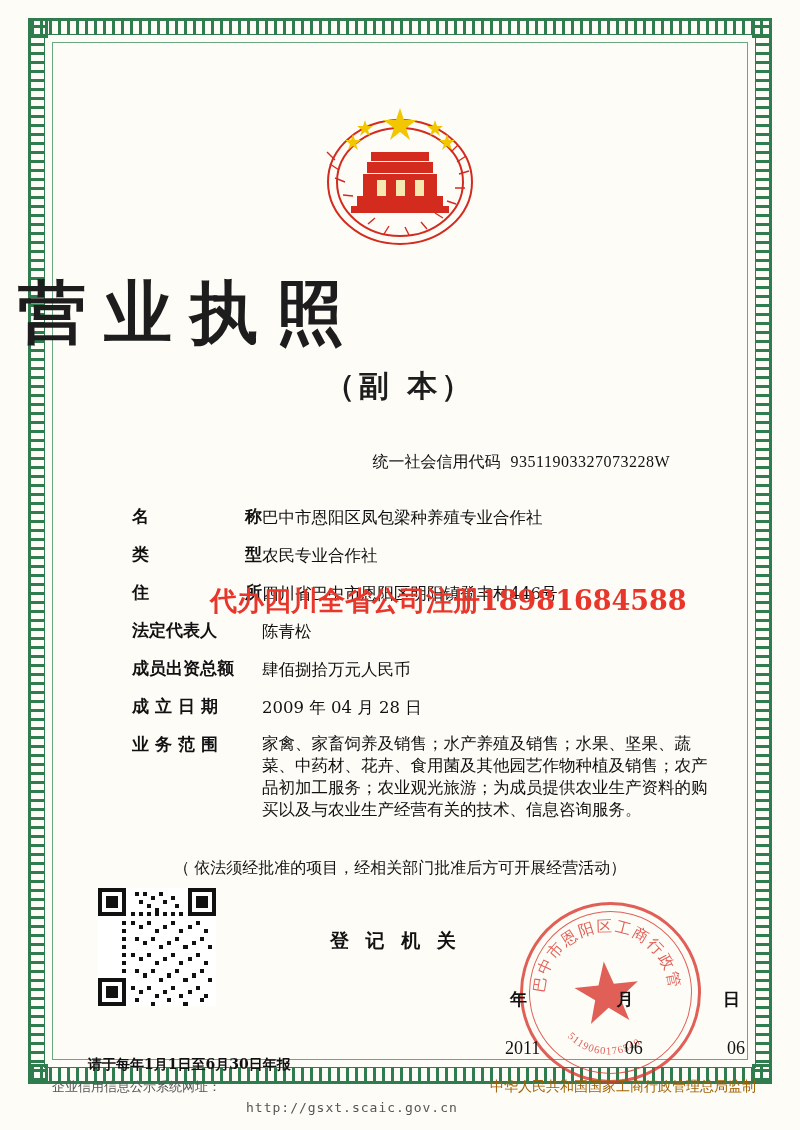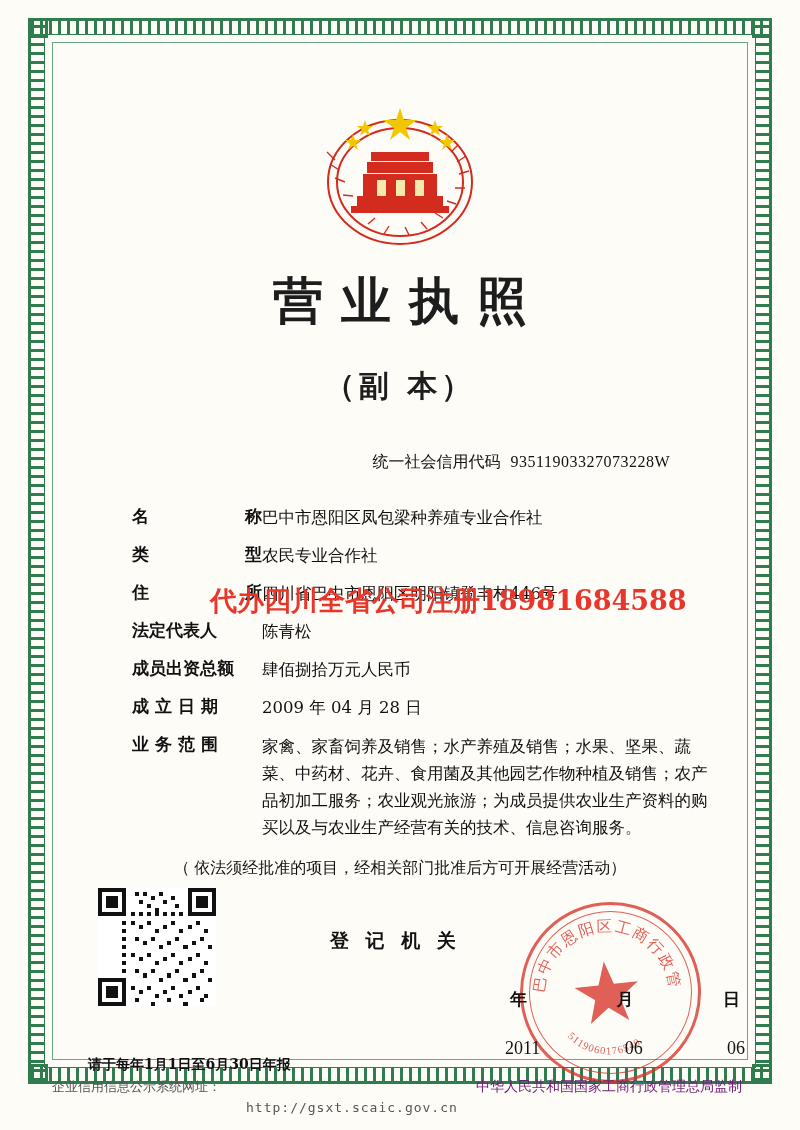--- a/index.html
+++ b/index.html
@@ -94,24 +94,23 @@
     height: 160px;
     position: relative;
   }
 
   
   .title-main {
     position: absolute;
     left: 0;
     right: 0;
     top: 268px;
-    text-align: center;
-    font-family: "DejaVu Serif", serif;
-    font-weight: bold;
-    font-size: 50px;
+    font-family: "DejaVu Serif", serif;
+    font-weight: bold;
+    font-size: 68px;
     letter-spacing: 18px;
     text-indent: 18px;
     color: #1d1d1d;
   }
   .title-sub {
     position: absolute;
     left: 0;
     right: 0;
     top: 366px;
     text-align: center;
@@ -162,21 +161,21 @@
     display: flex;
     justify-content: space-between;
   }
   .row .label.sp4 { letter-spacing: 0; }
   .row .value {
     font-size: 16.5px;
     color: #111;
     line-height: 26px;
     flex: 1;
   }
-  .row.biz .value { line-height: 27px; }
+  .row.biz .value { line-height: 22px; }
 
   
   .watermark {
     position: absolute;
     left: 210px;
     top: 583px;
     font-size: 27px;
     font-weight: bold;
     color: #e8362b;
     white-space: nowrap;
@@ -283,24 +282,24 @@
     position: absolute;
     left: 246px;
     top: 1100px;
     font-size: 13px;
     color: #555;
     font-family: "DejaVu Sans Mono", monospace;
     letter-spacing: 1px;
   }
   .footer-right {
     position: absolute;
-    right: 58px;
+    right: 44px;
     top: 1078px;
     font-size: 14px;
-    color: #701a75;
+    color: #a16207;
     font-family: "DejaVu Serif", serif;
   }
 </style>
 </head>
 <body>
 
 <div id="license">
 
   <div class="border-outer"></div>
   <div class="border-mid"></div>

